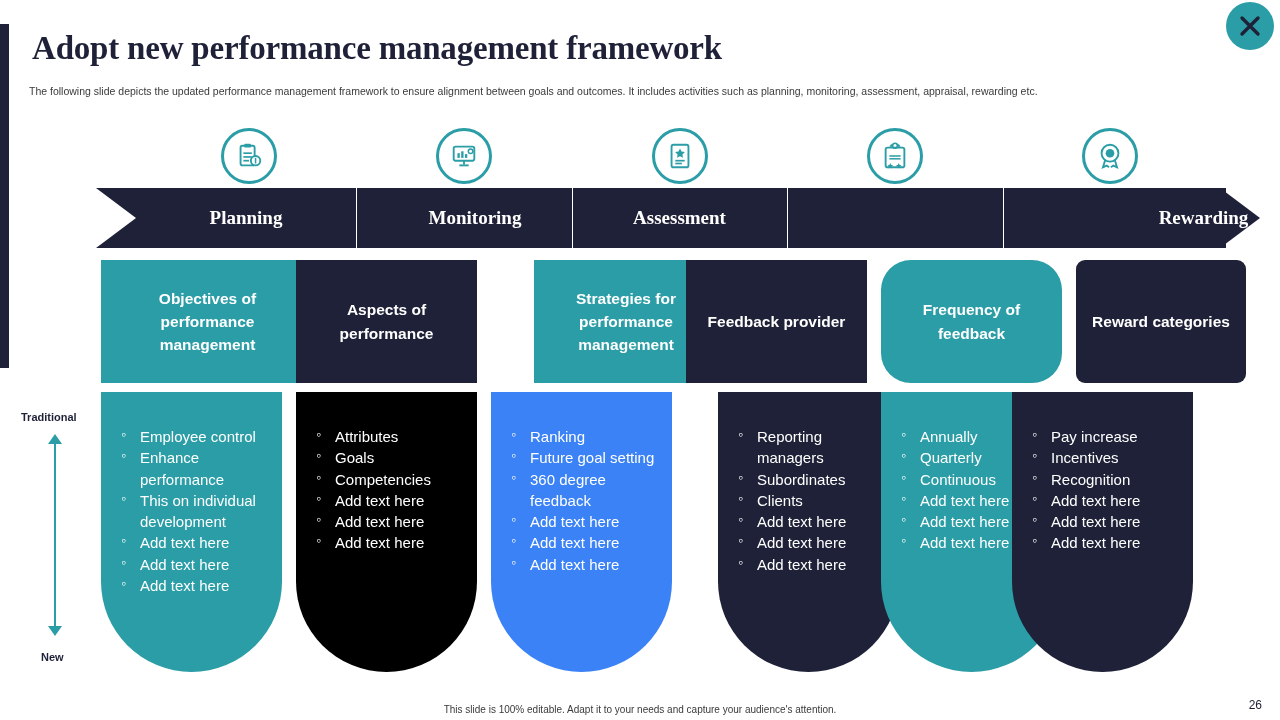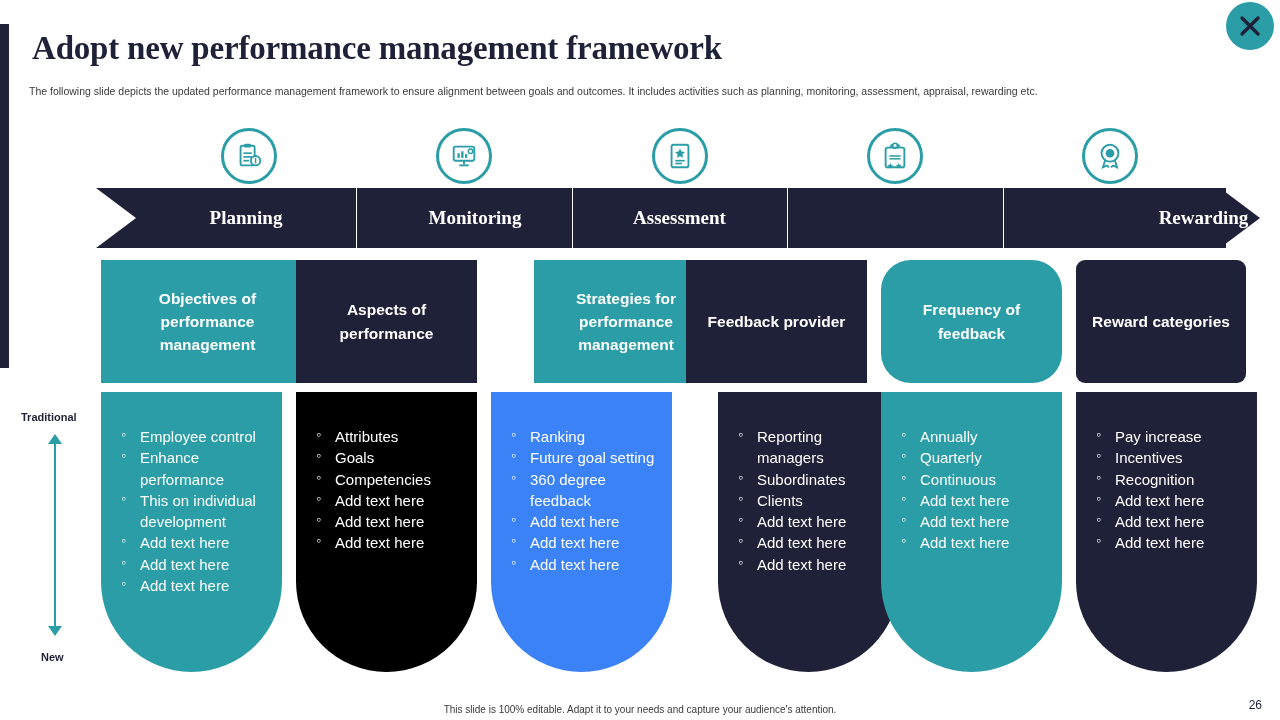--- a/index.html
+++ b/index.html
@@ -259,21 +259,21 @@
       <li>Annually</li>
       <li>Quarterly</li>
       <li>Continuous</li>
       <li>Add text here</li>
       <li>Add text here</li>
       <li>Add text here</li>
     </ul>
   </div>
 
   <div class="col-head" style="left:1076px;width:170px;background:#1e2137;border-radius:9px;">Reward categories</div>
-  <div class="col-body" style="left:1076px;width:181px;background:#1e2137;">
+  <div class="col-body" style="left:1012px;width:181px;background:#1e2137;">
     <ul class="bullet-list">
       <li>Pay increase</li>
       <li>Incentives</li>
       <li>Recognition</li>
       <li>Add text here</li>
       <li>Add text here</li>
       <li>Add text here</li>
     </ul>
   </div>
 

